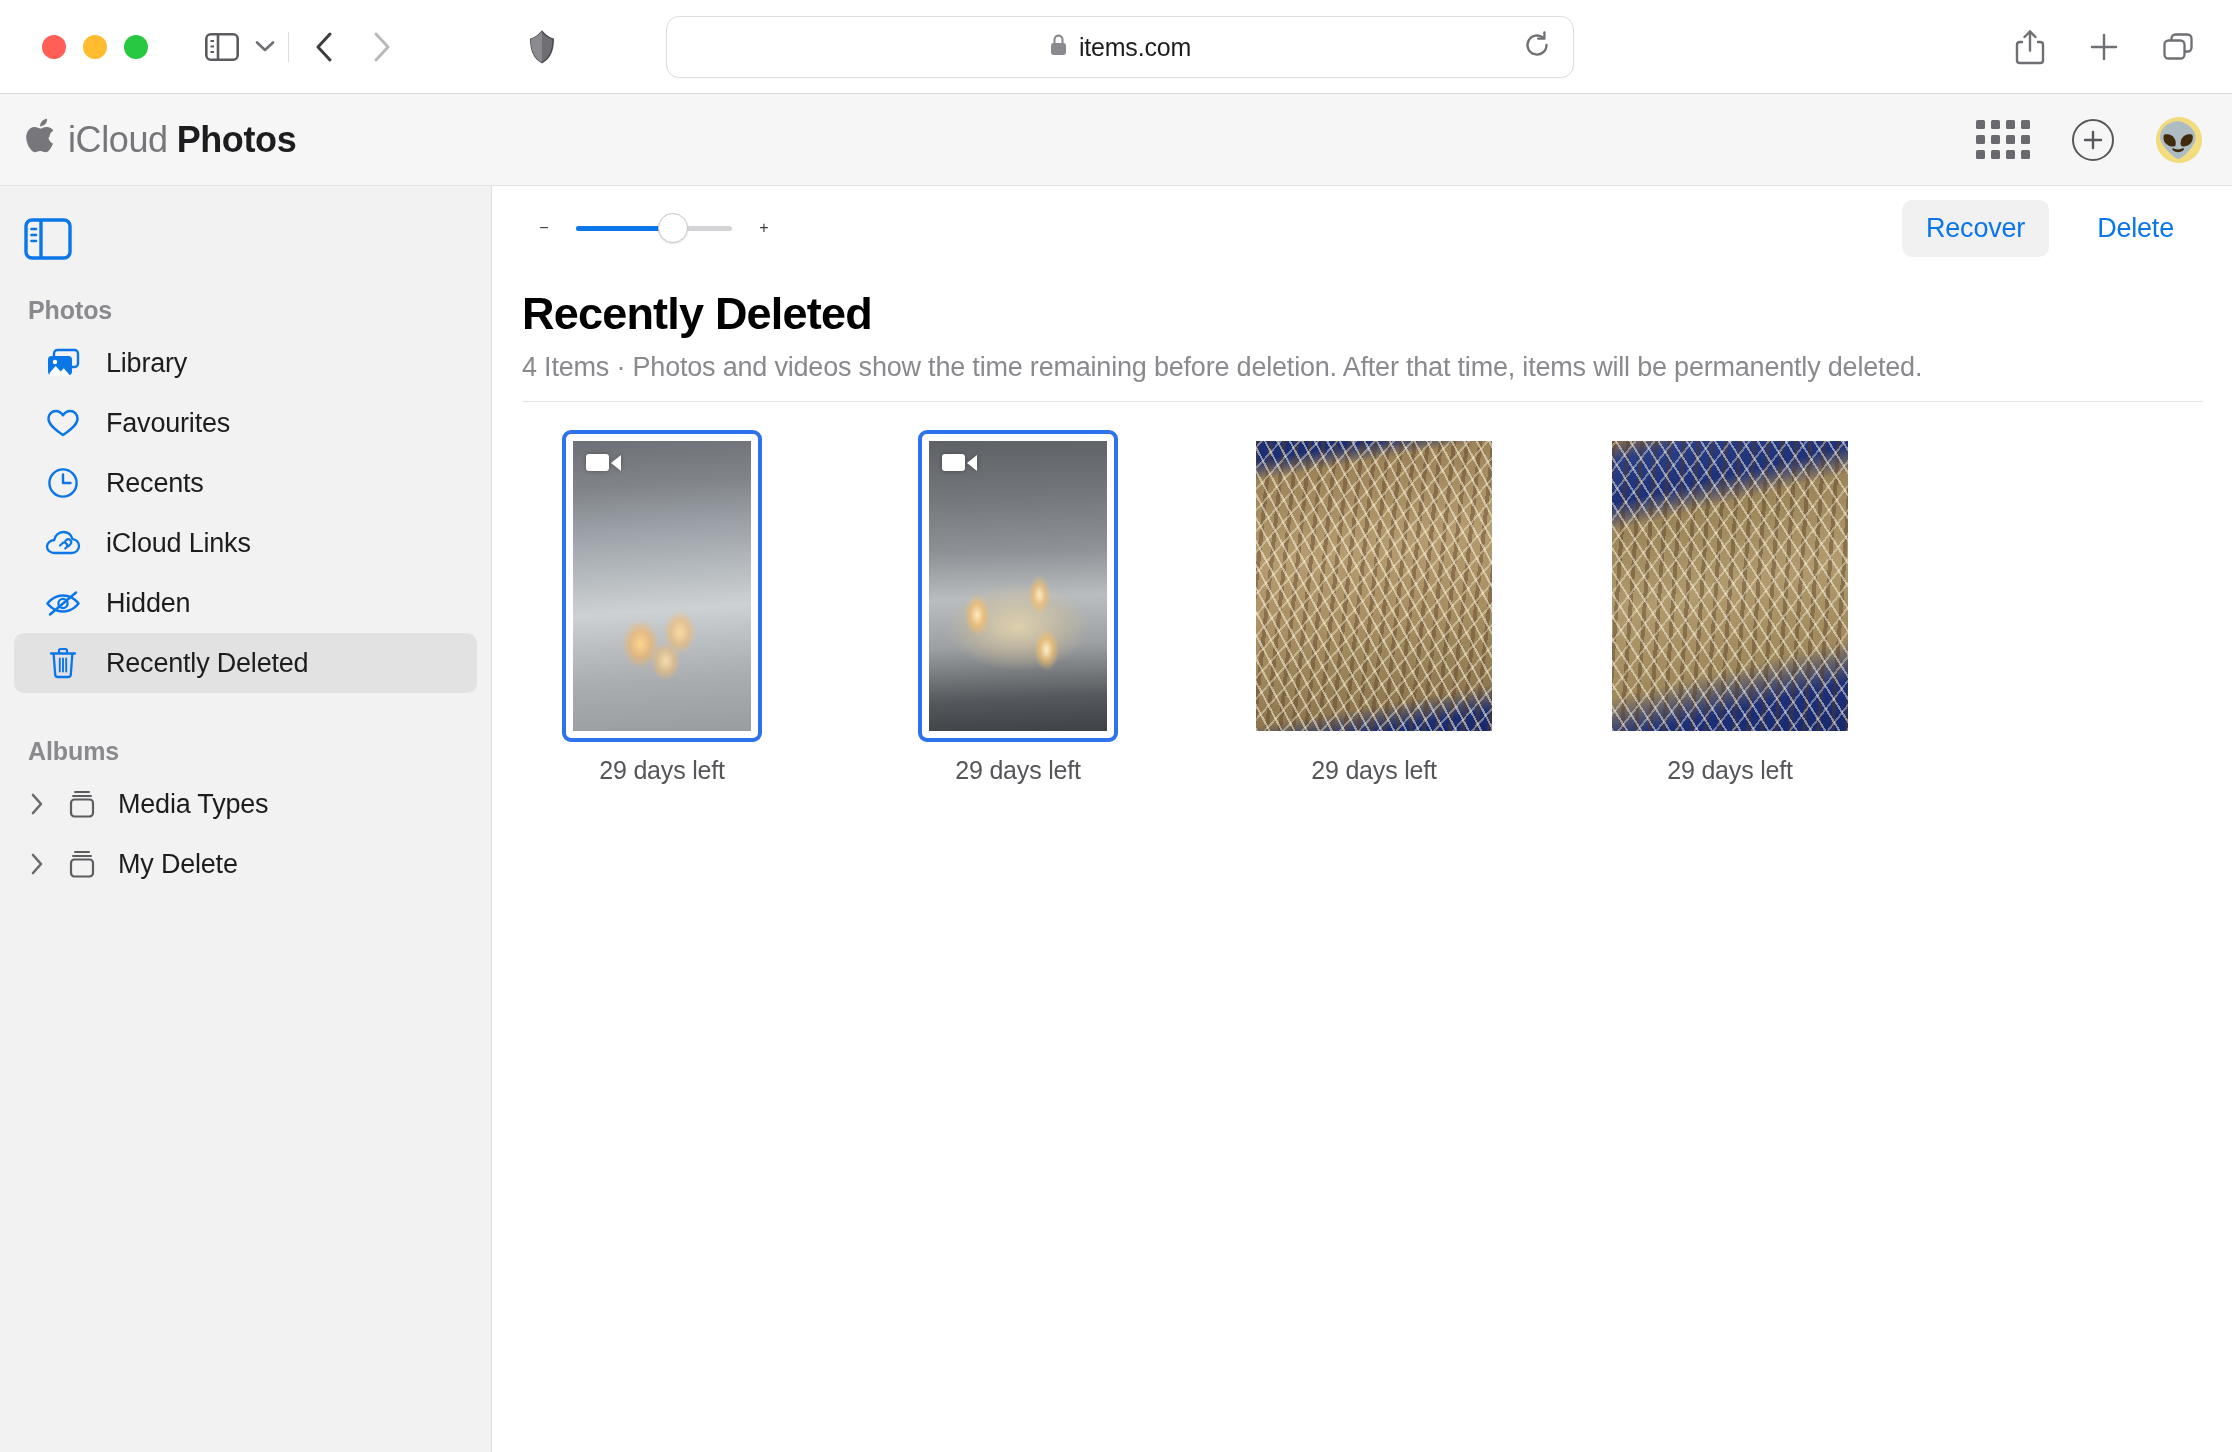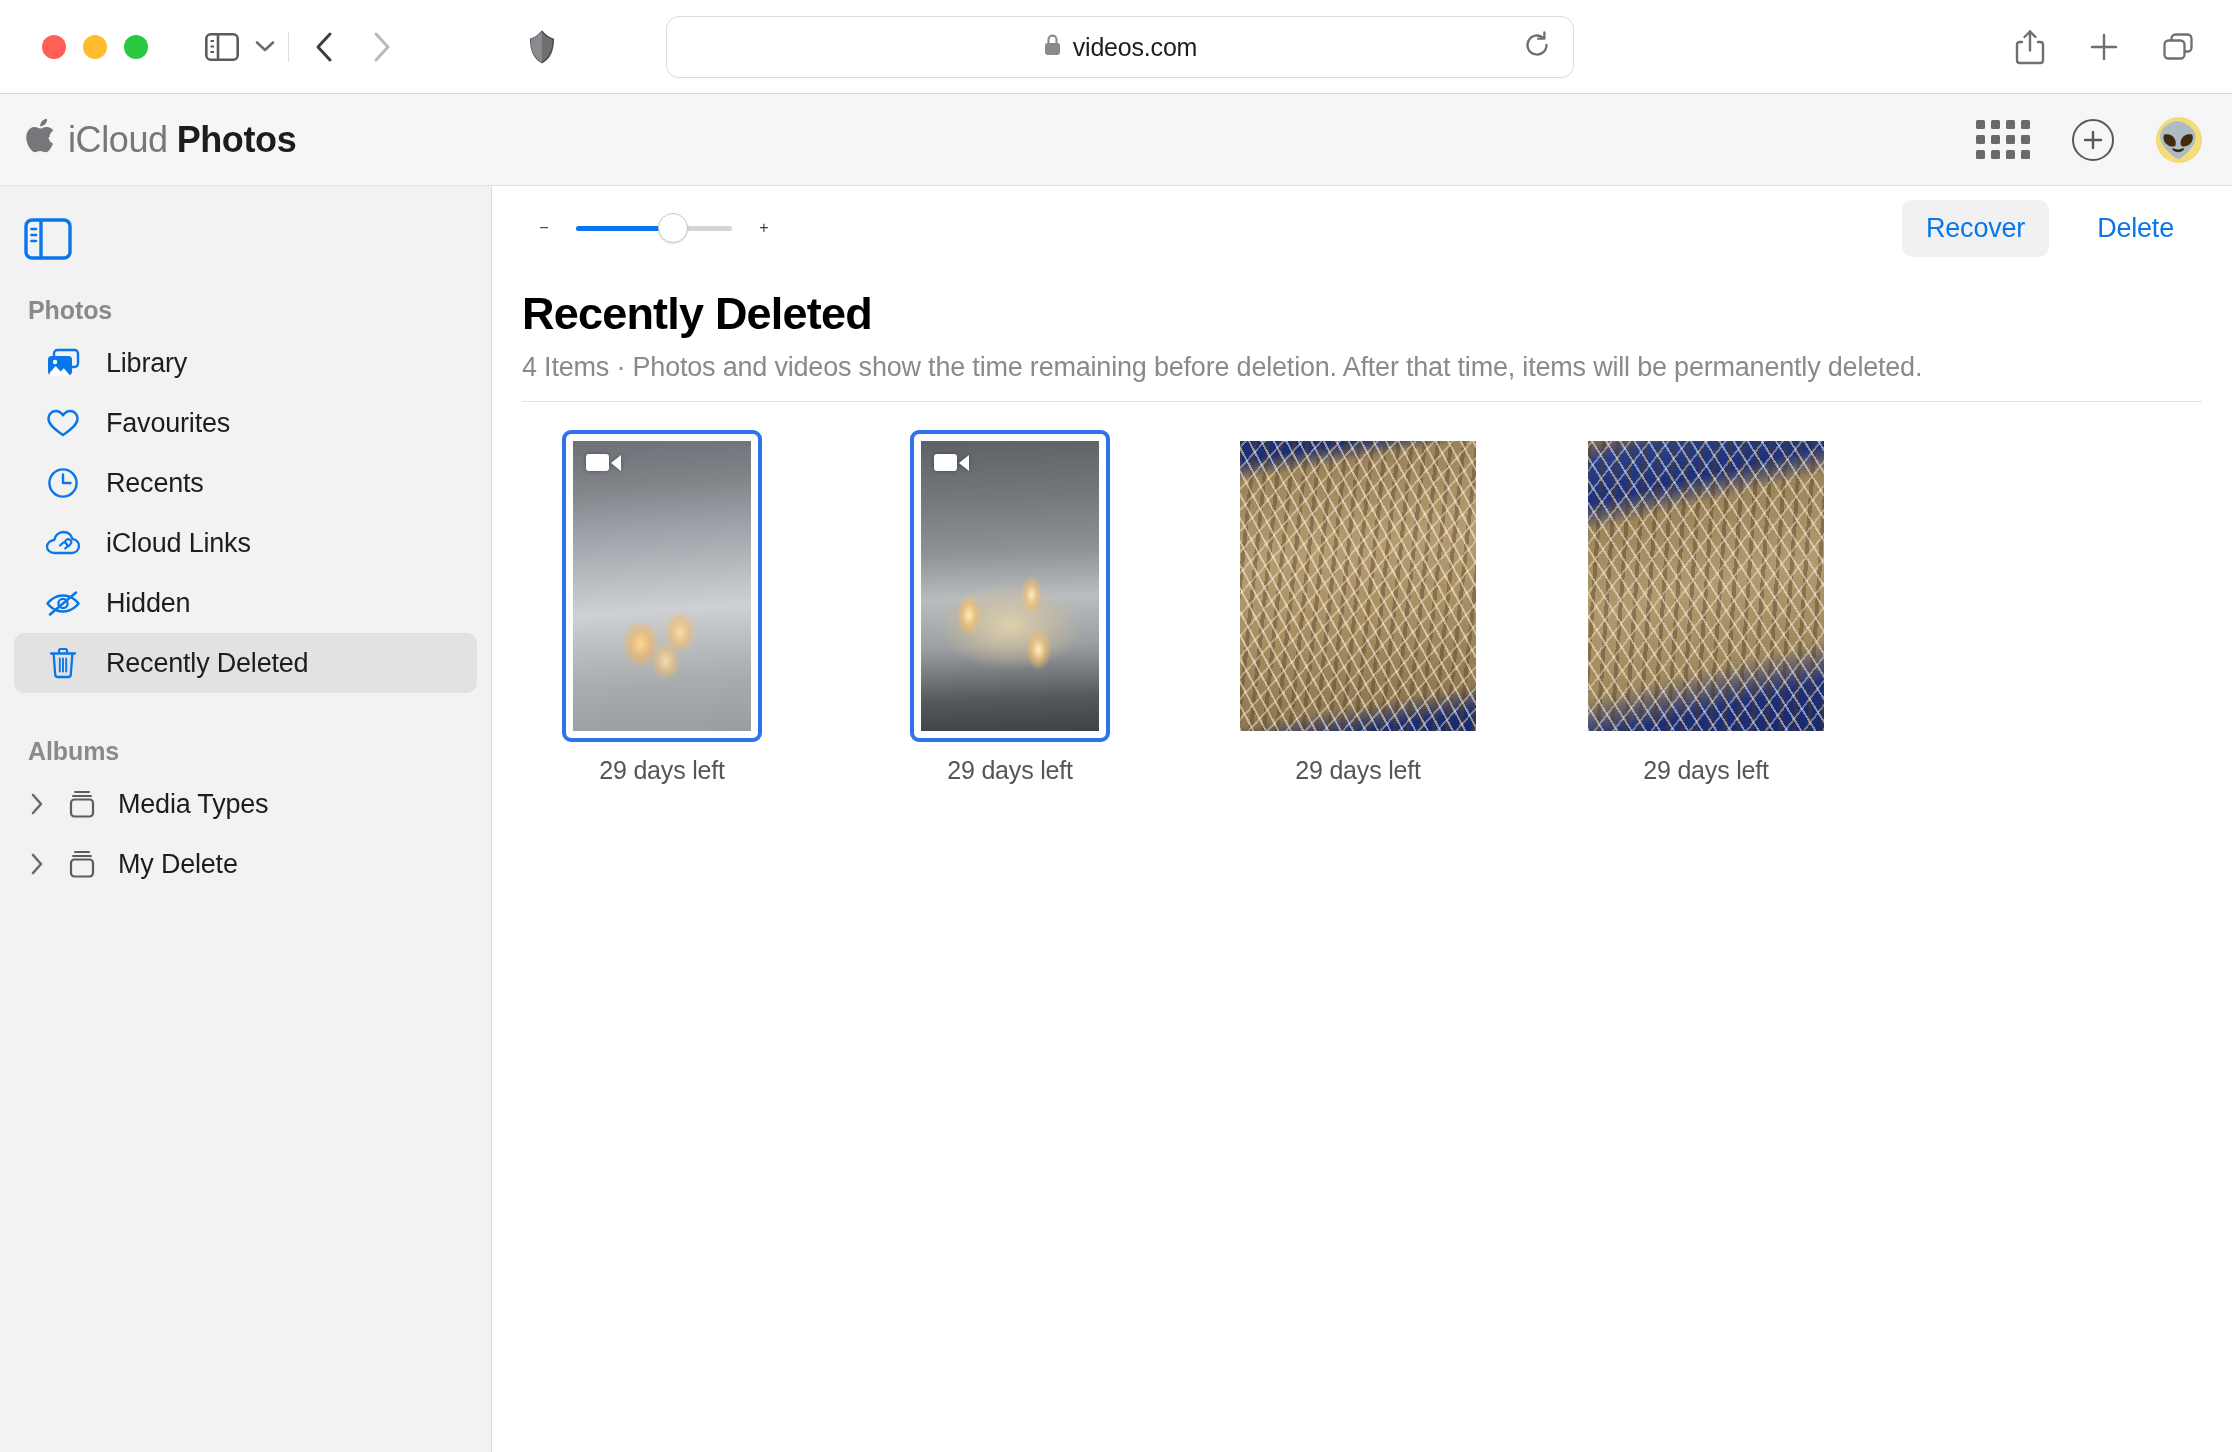--- a/index.html
+++ b/index.html
@@ -157,21 +157,21 @@
   .page-subtitle {
     margin-top: 12px;
     font-size: 27px; color: #8a8a8e; letter-spacing: -0.2px;
     white-space: nowrap; overflow: hidden; text-overflow: ellipsis;
     max-width: 1662px;
   }
   .head-rule { margin: 18px 30px 0 30px; height: 1px; background: #e3e3e4; }
 
   
   .photo-grid {
-    display: flex; gap: 8px; padding: 18px 0 0 0;
+    display: flex; gap: 16px; padding: 18px 0 0 0;
     align-items: flex-end;
   }
   .photo-cell {
     width: 340px;
     display: flex; flex-direction: column; align-items: center;
     padding-top: 10px;
   }
   .thumb-frame {
     padding: 7px; border-radius: 9px;
     border: 4px solid transparent;
@@ -281,21 +281,21 @@
   </div>
 
   <div class="url-bar">
     <div class="url-inner">
       <span class="lock-icon">
         <svg width="19" height="24" viewBox="0 0 19 24" fill="none">
           <rect x="2" y="10" width="15" height="12" rx="2.4" fill="#8a8a8e"></rect>
           <path d="M5.5 10V6.6a4 4 0 018 0V10" stroke="#8a8a8e" stroke-width="2.1" fill="none"></path>
         </svg>
       </span>
-      <span class="url-text">videos.com</span>
+      <span class="url-text">items.com</span>
     </div>
     <span class="reload-btn">
       <svg width="28" height="28" viewBox="0 0 28 28" fill="none">
         <path d="M23.5 14a9.5 9.5 0 11-3.2-7.1" stroke="#6e6e73" stroke-width="2.3" stroke-linecap="round" fill="none"></path>
         <path d="M21.4 1.5v6.2h-6.2" stroke="#6e6e73" stroke-width="2.3" stroke-linecap="round" stroke-linejoin="round" fill="none"></path>
       </svg>
     </span>
   </div>
 
   <div class="chrome-right-tools">

